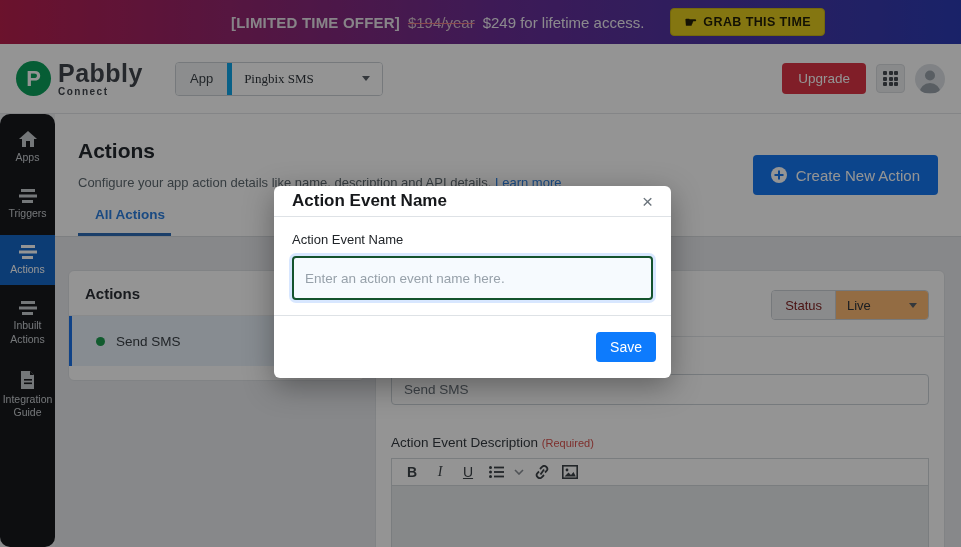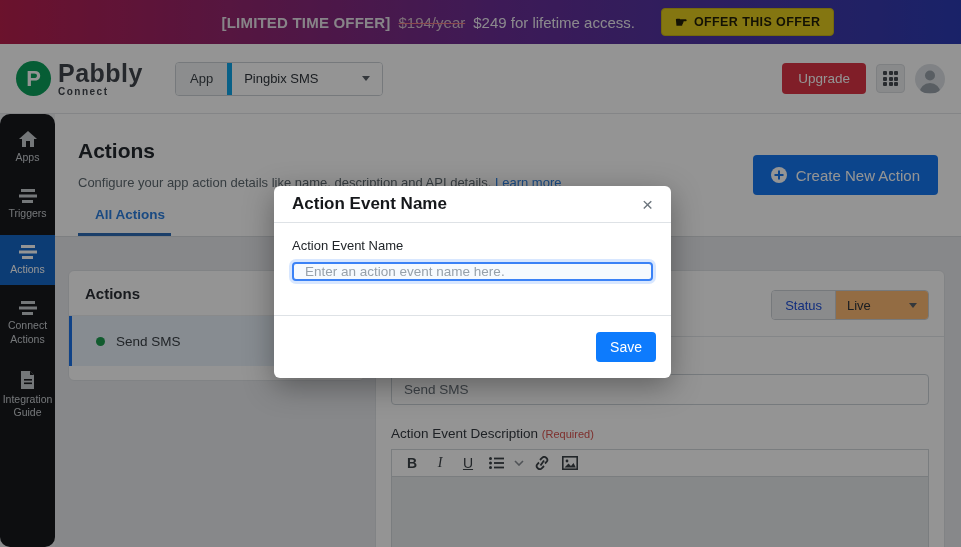--- a/index.html
+++ b/index.html
@@ -25,21 +25,21 @@
   .logo { display:flex; align-items:center; gap:7px; }
   .logo-mark { width:35px; height:35px; border-radius:50%; background:#0ba05c; color:#fff;
     font-size:22px; font-weight:bold; display:flex; align-items:center; justify-content:center; }
   .logo-text { line-height:1; }
   .logo-title { font-size:25px; color:#40454c; font-weight:600; letter-spacing:.5px; }
   .logo-sub { font-size:10px; font-weight:bold; color:#40454c; letter-spacing:1.5px; margin-top:1px; }
   .app-group { display:flex; margin-left:32px; height:34px; border:1px solid #ccd1d6; border-radius:4px; overflow:hidden; }
   .app-label { background:#f1f3f5; border-right:5px solid #0ea5e9; padding:0 14px; font-size:13px;
     color:#3c4248; display:flex; align-items:center; }
   .app-select { background:#fff; width:150px; padding:0 12px; font-size:13px; color:#2f353b;
-    display:flex; align-items:center; justify-content:space-between; cursor:pointer; }
+    display:flex; align-items:center; justify-content:space-between; cursor:pointer;font-family:Liberation Serif, serif; }
   .caret { width:0; height:0; border-left:4px solid transparent; border-right:4px solid transparent;
     border-top:5px solid #5a6168; }
   .header-right { margin-left:auto; display:flex; align-items:center; gap:10px;justify-content:flex-end; }
   .upgrade-btn { background:#dc3545; color:#fff; font-size:13.5px; padding:8px 16px;
     border-radius:4px; border:none; cursor:pointer; }
   .grid-btn { width:29px; height:29px; background:#eceef0; border:1px solid #d9dce0; border-radius:4px;
     display:flex; align-items:center; justify-content:center; cursor:pointer; }
   .grid-ico { display:grid; grid-template-columns:repeat(3,4px); grid-template-rows:repeat(3,4px); gap:1.5px; }
   .grid-ico span { background:#454b52; width:4px; height:4px; border-radius:1px; }
   .avatar { width:30px; height:30px; border-radius:50%; background:#dde1e5; overflow:hidden;
@@ -74,68 +74,68 @@
   .action-row { margin-top:0; height:50px; display:flex; align-items:center; gap:11px; padding-left:24px;
     background:#e9f1fa; border-left:3px solid #1a73e8; cursor:pointer; }
   .dot { width:9px; height:9px; border-radius:50%; background:#1e9e50; }
   .action-row-label { font-size:13.5px; color:#3a4046; }
 
   .right-card { left:320px; top:33px; width:570px; height:420px; }
   .right-card-header { height:66px; border-bottom:1px solid #e4e7ea; display:flex;
     align-items:flex-start; justify-content:flex-end; padding:19px 15px 0; }
   .status-group { display:flex; height:30px; border:1px solid #ccd1d6; border-radius:4px; overflow:hidden; }
   .status-label { background:#eef0f2; border-right:1px solid #ccd1d6; padding:0 13px; font-size:13px;
-    color:#1d4ed8; display:flex; align-items:center; }
+    color:#7f1d1d; display:flex; align-items:center; }
   .status-select { background:#fdba74; width:92px; padding:0 11px; font-size:13px; color:#2f353b;
     display:flex; align-items:center; justify-content:space-between; cursor:pointer; }
   .form { padding:0 15px; }
   .name-input { margin-top:37px; width:100%; height:31px; border:1px solid #ccd2d8; border-radius:4px;
     padding:0 12px; font-size:13.5px; color:#6a737b; background:#fff;
     font-family:"Liberation Sans", sans-serif; }
-  .desc-label { margin-top:21px; font-size:13.5px; color:#343a40; }
+  .desc-label { margin-top:30px; font-size:13.5px; color:#343a40; }
   .required { font-size:11px; color:#d9534f; }
   .toolbar { margin-top:8px; height:28px; border:1px solid #d3d7db; background:#fff; display:flex;
     align-items:center; gap:0; padding:0 6px; }
   .tb-btn { min-width:28px; height:24px; display:flex; align-items:center; justify-content:center;
     color:#3c4247; cursor:pointer; font-size:14px; }
   .tb-bold { font-weight:bold; }
   .tb-italic { font-style:italic; font-family:"Liberation Serif", serif; }
   .tb-under { text-decoration:underline; }
   .editor-area { height:210px; background:#e7eaed; border:1px solid #d3d7db; border-top:none; }
 
   
   .overlay { position:absolute; left:0; top:0; width:961px; height:547px; background:rgba(0,0,0,0.42); z-index:50; }
   .modal { position:absolute; left:274px; top:186px; width:397px; height:192px; background:#fff;
     border-radius:6px; z-index:100; box-shadow:0 8px 30px rgba(0,0,0,0.35); display:flex; flex-direction:column; }
   .modal-header { height:47px; display:flex; align-items:center; justify-content:space-between;
     padding:0 18px; border-bottom:1px solid #dee2e6; }
   .modal-title { font-size:17px; font-weight:bold; color:#16181b; }
   .modal-close { font-size:19px; color:#6c757d; cursor:pointer; line-height:1; background:none; border:none; }
   .modal-body { padding:15px 18px; flex:0 0 92px; }
   .modal-label { font-size:13px; color:#212529; margin-bottom:9px; }
-  .modal-input { width:100%; height:19px; border:2px solid #3b82f6; border-radius:4px; background:#f6fafe;
+  .modal-input { width:100%; height:44px; border:2px solid #14532d; border-radius:4px; background:#f6fafe;
     padding:0 11px; font-size:13.5px; color:#a16207; outline:none;
     box-shadow:0 0 0 3px rgba(77,144,254,0.22); font-family:"Liberation Sans", sans-serif; }
   .modal-input::placeholder { color:#97a1aa; }
   .modal-footer { border-top:1px solid #dee2e6; flex:1; display:flex; align-items:center;
     justify-content:flex-end; padding:16px 15px; }
   .save-btn { background:#0d7bfd; color:#fff; border:none; border-radius:4px; padding:7px 14px;
     font-size:14px; cursor:pointer; }
 </style>
 </head>
 <body>
 
 <div class="banner">
   <div class="banner-inner">
     <span class="banner-tag">[LIMITED TIME OFFER]</span>
     <span class="banner-old">$194/year</span>
     <span class="banner-new">$249 for lifetime access.</span>
     <button class="banner-cta">
       <span class="cta-hand">☛</span>
-      <span>OFFER THIS OFFER</span>
+      <span>GRAB THIS TIME</span>
     </button>
   </div>
 </div>
 
 <div class="header">
   <div class="logo">
     <div class="logo-mark">P</div>
     <div class="logo-text">
       <div class="logo-title">Pabbly</div>
       <div class="logo-sub">Connect</div>
@@ -194,21 +194,21 @@
         <rect x="3" y="11" width="11" height="3" fill="#ffffff"></rect>
     </svg>
     <span>Actions</span>
   </div>
   <div class="side-item">
     <svg width="18" height="14" viewBox="0 0 18 14">
       <rect x="2" y="0" width="14" height="3" fill="#c9cdd1"></rect>
         <rect x="0" y="5.5" width="18" height="3" fill="#c9cdd1"></rect>
         <rect x="3" y="11" width="11" height="3" fill="#c9cdd1"></rect>
     </svg>
-    <span>Connect Actions</span>
+    <span>Inbuilt Actions</span>
   </div>
   <div class="side-item">
     <svg width="15" height="18" viewBox="0 0 15 18">
       <path d="M1 0 H10 L14 4 V18 H1 Z" fill="#c9cdd1"></path>
       <path d="M10 0 L14 4 H10 Z" fill="#17191d"></path>
       <rect x="4" y="8" width="8" height="1.6" fill="#17191d"></rect>
         <rect x="4" y="11.5" width="8" height="1.6" fill="#17191d"></rect>
     </svg>
     <span>Integration Guide</span>
   </div>

